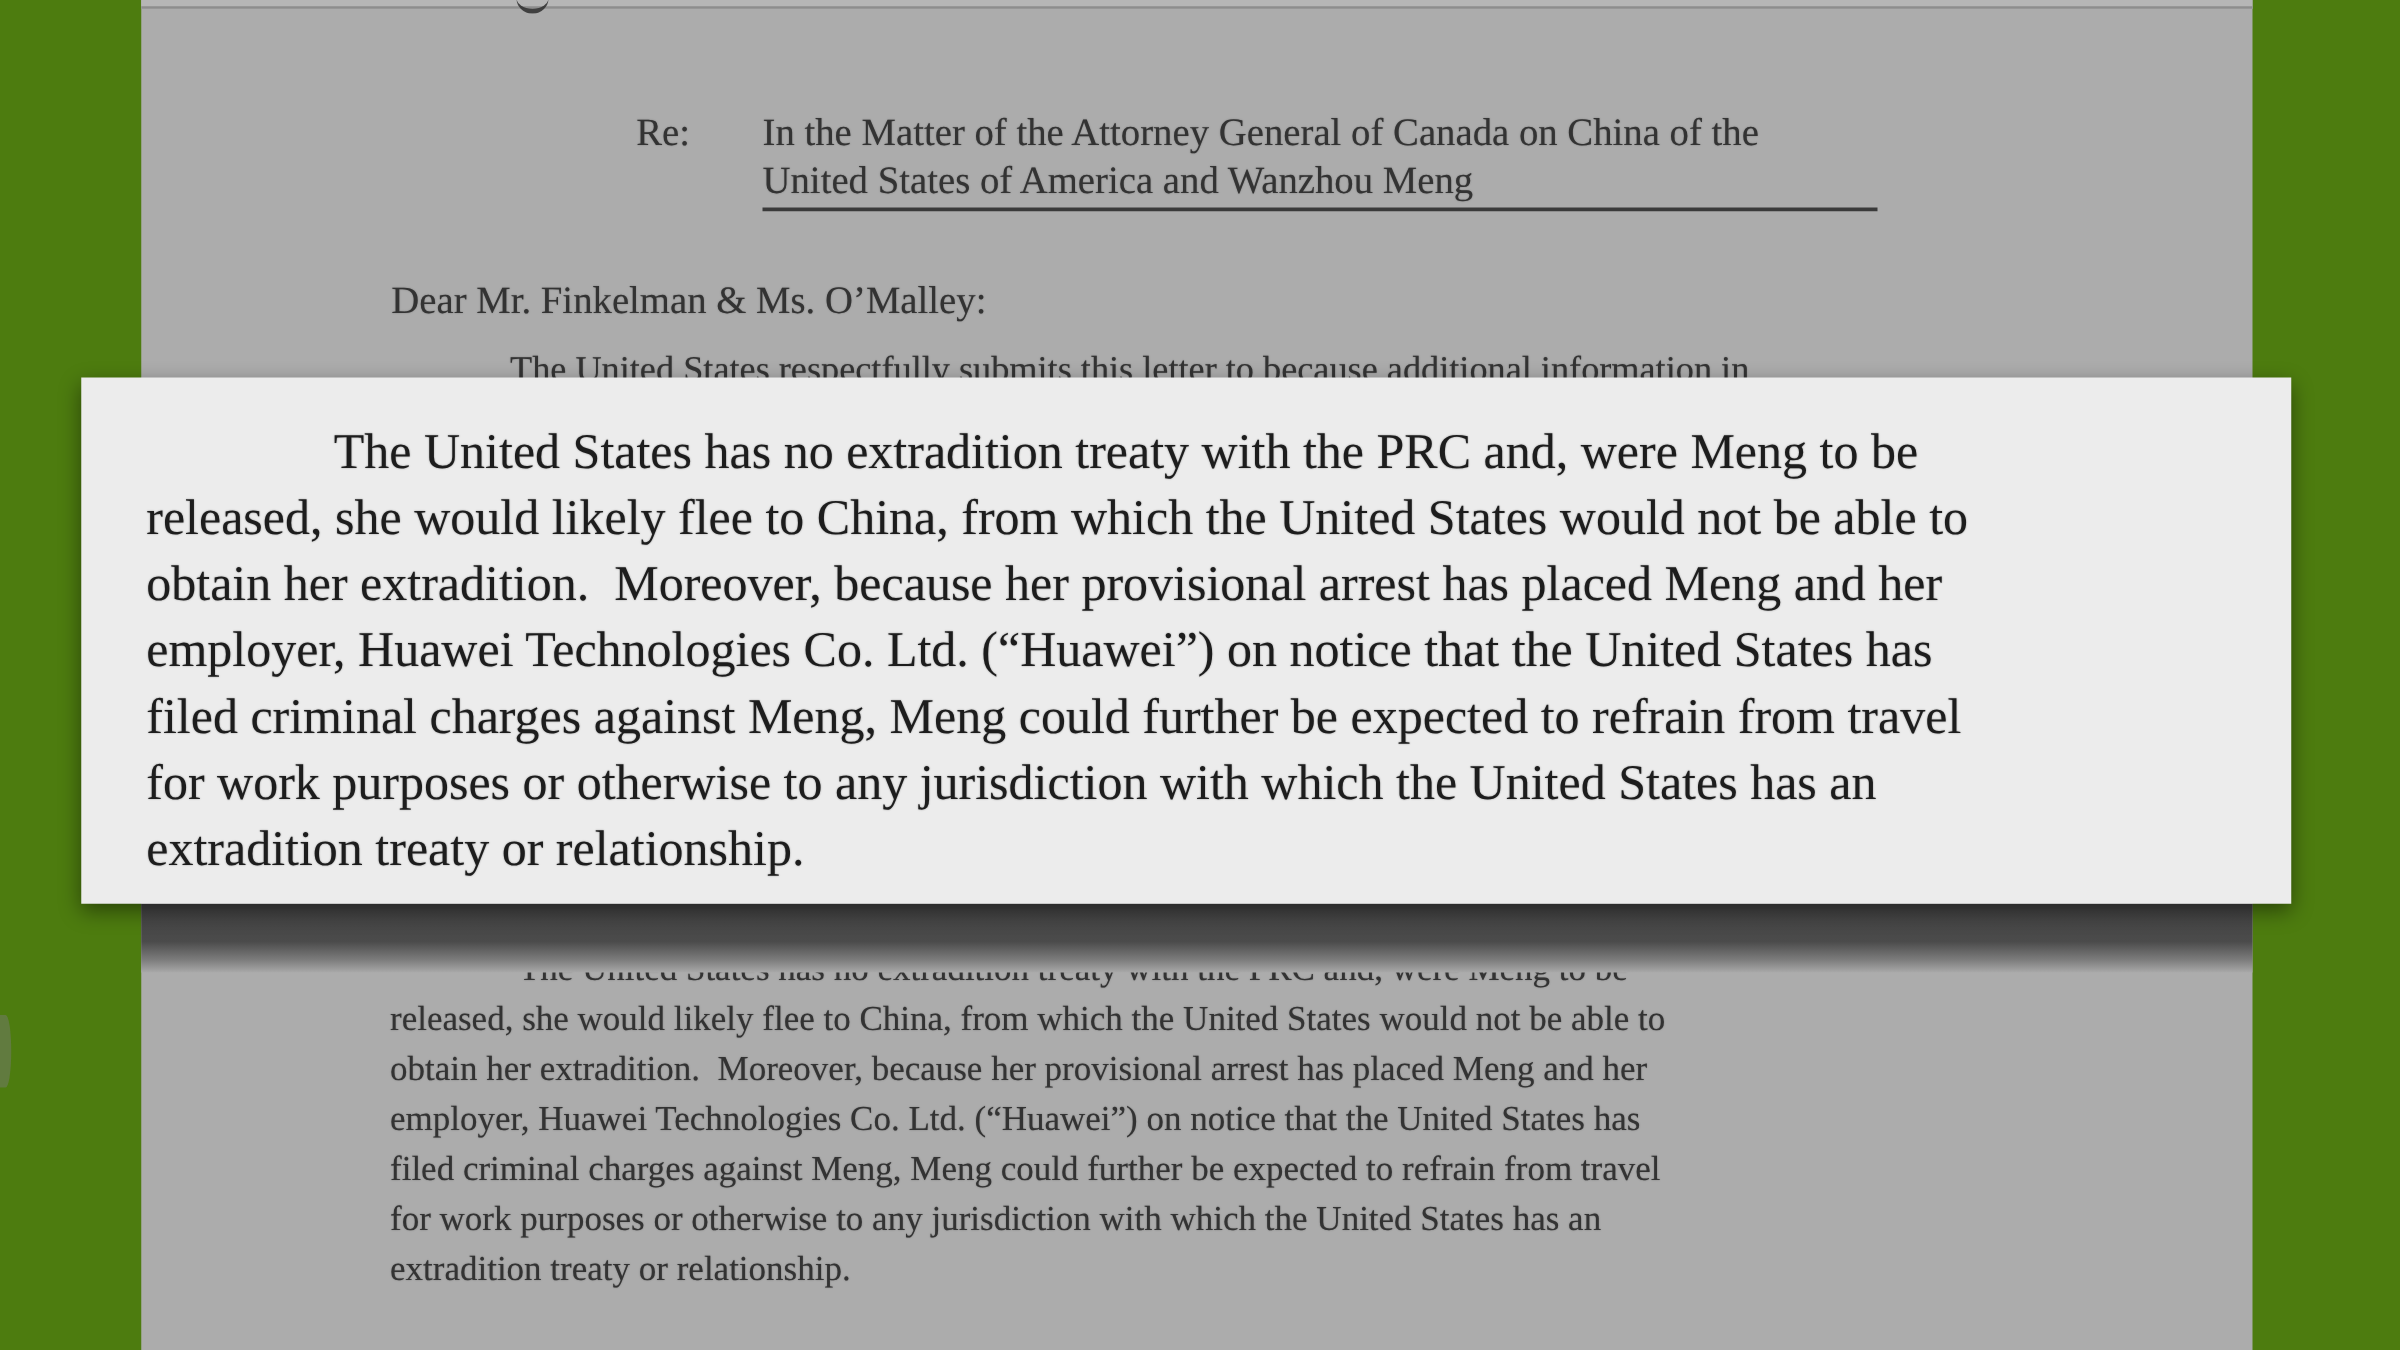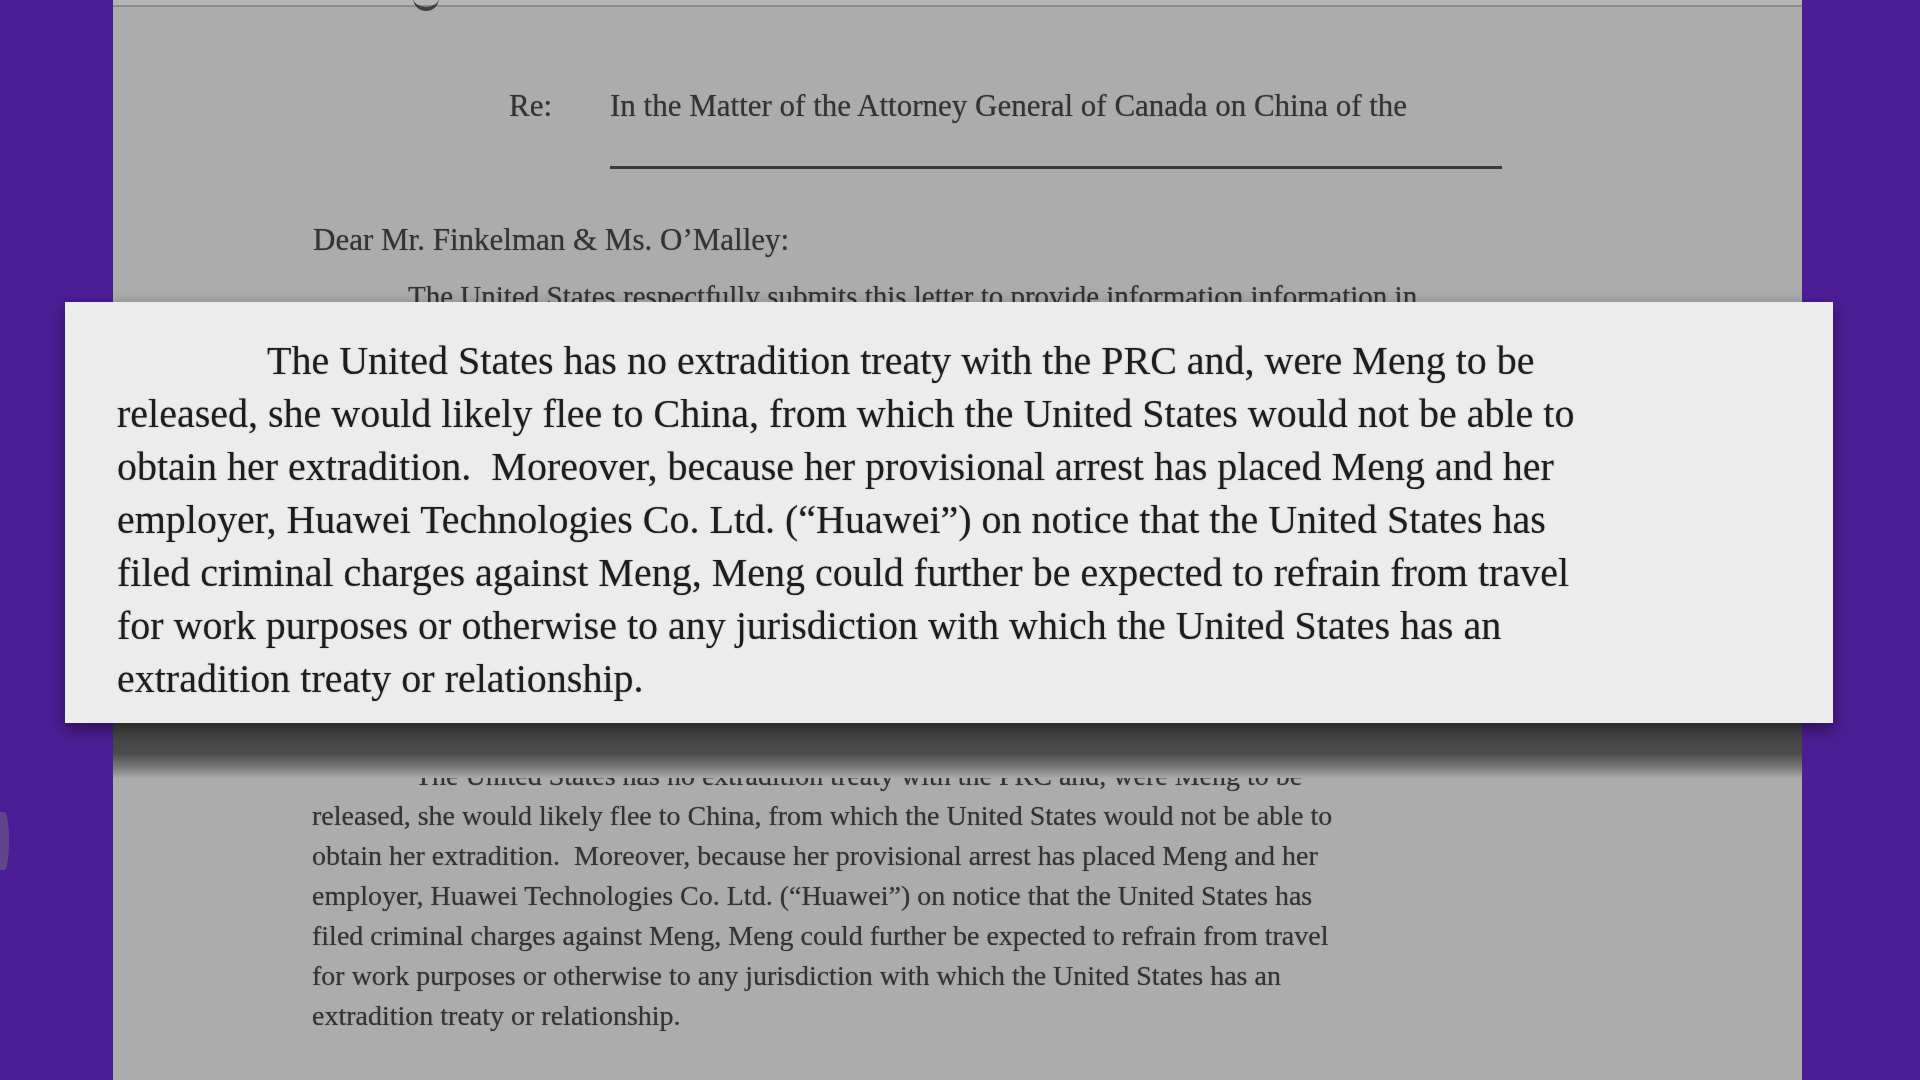--- a/index.html
+++ b/index.html
@@ -1,20 +1,20 @@
 <!DOCTYPE html>
 <html><head>
 <meta charset="utf-8">
 <style>
   html, body { margin: 0; padding: 0; background: #000; }
   #frame {
     position: relative;
     width: 1920px;
     height: 1080px;
-    background: #4c1d95;
+    background: #4d7c0f;
     overflow: hidden;
     font-family: "Liberation Serif", "DejaVu Serif", serif;
   }
 
   
   #doc-page {
     position: absolute;
     left: 113px; top: 0;
     width: 1689px; height: 1080px;
     background: #acacac;
@@ -109,25 +109,26 @@
 
 <div id="frame">
 
   <div id="doc-page">
 
     <div id="doc-top-strip"></div>
     <div id="letter-fragment"></div>
 
     <span class="doc-text" id="re-label">Re:</span>
     <span class="doc-text" id="re-line1">In the Matter of the Attorney General of Canada on China of the</span>
+    <span class="doc-text" id="re-line2">United States of America and Wanzhou Meng</span>
     <div id="re-underline"></div>
 
     <span class="doc-text" id="salutation">Dear Mr. Finkelman &amp; Ms. O’Malley:</span>
 
-    <span class="doc-text" id="intro-line">The United States respectfully submits this letter to provide information information in</span>
+    <span class="doc-text" id="intro-line">The United States respectfully submits this letter to because additional information in</span>
 
     <div id="body-paragraph">
       <div class="p-line indent">The United States has no extradition treaty with the PRC and, were Meng to be</div>
       <div class="p-line">released, she would likely flee to China, from which the United States would not be able to</div>
       <div class="p-line">obtain her extradition.  Moreover, because her provisional arrest has placed Meng and her</div>
       <div class="p-line">employer, Huawei Technologies Co. Ltd. (“Huawei”) on notice that the United States has</div>
       <div class="p-line">filed criminal charges against Meng, Meng could further be expected to refrain from travel</div>
       <div class="p-line">for work purposes or otherwise to any jurisdiction with which the United States has an</div>
       <div class="p-line">extradition treaty or relationship.</div>
     </div>

